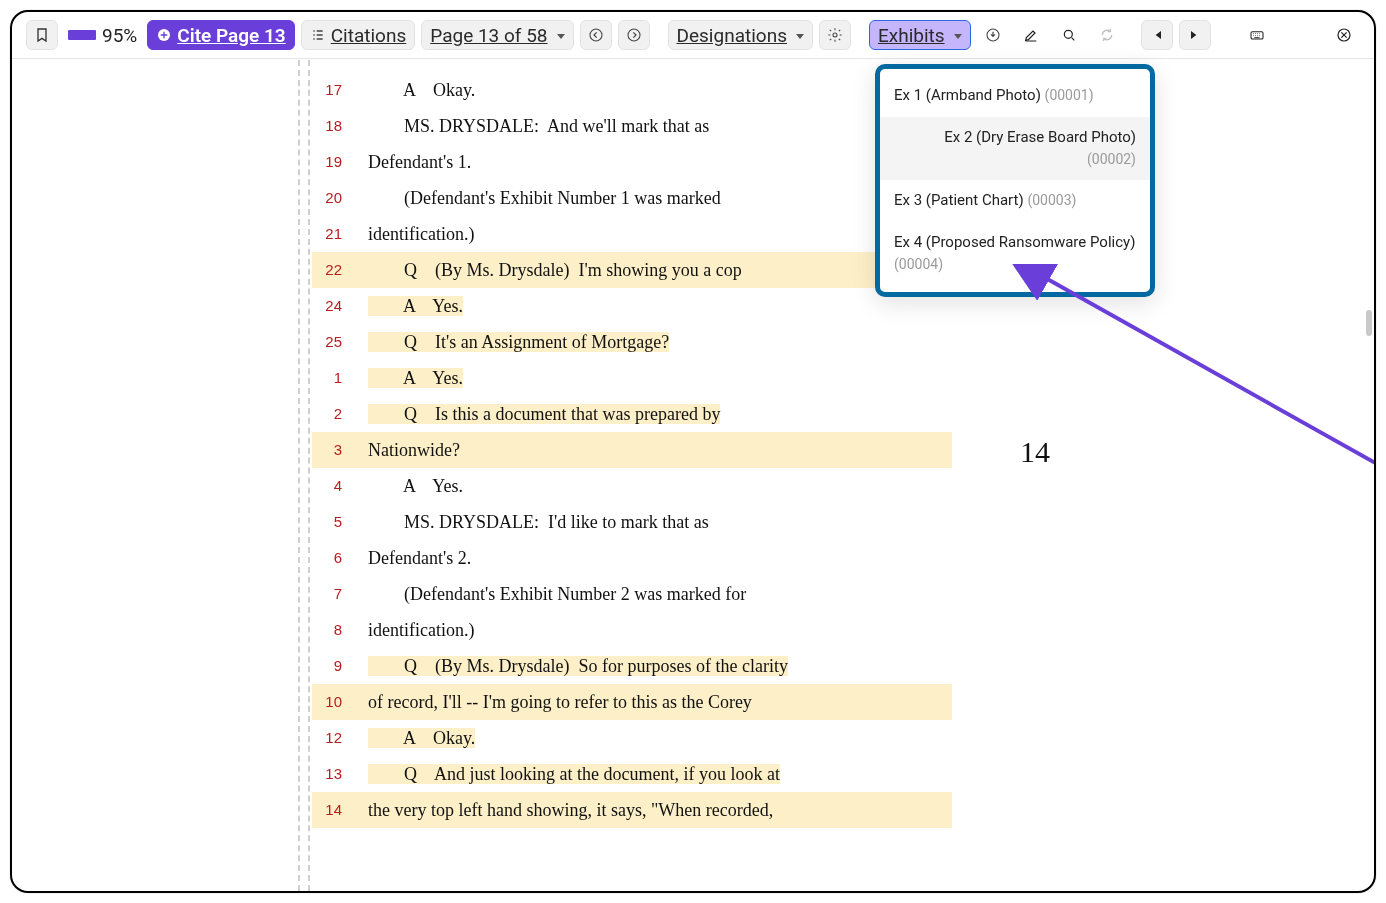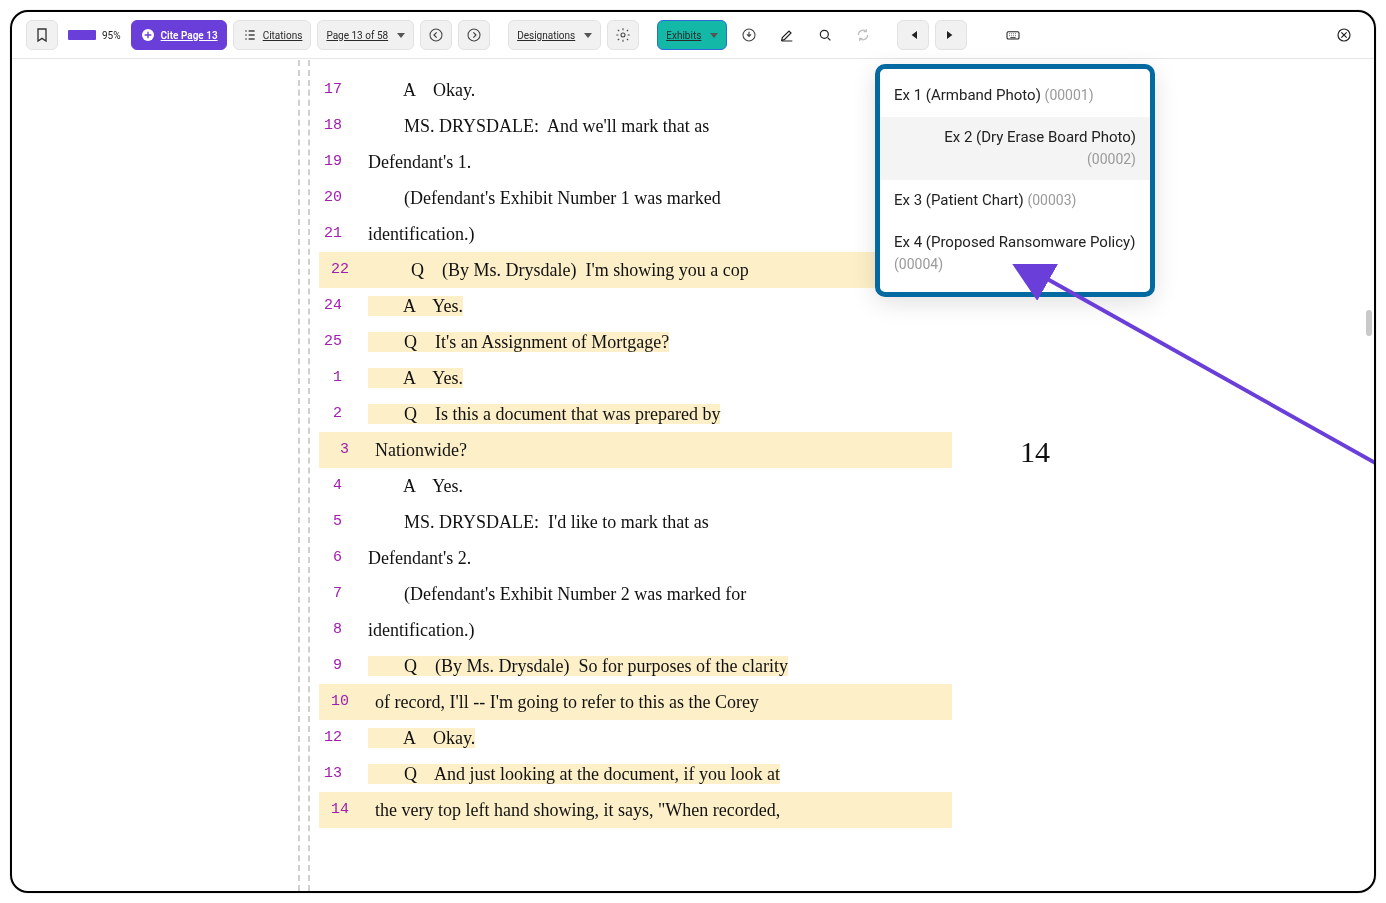--- a/index.html
+++ b/index.html
@@ -20,21 +20,21 @@
     box-shadow: 0 0 0 1px rgba(0,0,0,.05);
     overflow: hidden;
   }
   
   .toolbar {
     display: flex;
     align-items: center;
     gap: 6px;
     padding: 8px 14px;
     border-bottom: 1px solid #e5e5e5;
-    font-size: 10px;
+    font-size: 19px;
     color: #222;
     position: relative;
   }
   .tb-btn {
     display: inline-flex;
     align-items: center;
     justify-content: center;
     height: 30px;
     min-width: 30px;
     padding: 0 8px;
@@ -52,21 +52,21 @@
   .progress-wrap { display: flex; align-items: center; gap: 6px; padding: 0 4px; }
   .progress-bar { width: 28px; height: 10px; background: #6a3fd9; border-radius: 1px; }
   .cite-btn {
     background: #6a3fd9;
     border: 1px solid #6a3fd9;
     color: #fff;
     font-weight: 600;
   }
   .cite-btn svg { fill: #fff; }
   .exhibits-btn {
-    background: #14b8a6;
+    background: #c4b5fd;
     border: 1.5px solid #2b6be0;
   }
   .spacer { width: 6px; }
   .tb-right-close {
     margin-left: auto;
   }
   
   .dropdown {
     position: absolute;
     top: 52px;
@@ -119,31 +119,31 @@
     display: flex;
     font-family: Georgia, "Times New Roman", serif;
     font-size: 18px;
     line-height: 36px;
     color: #111;
   }
   .ln-no {
     width: 46px;
     text-align: right;
     padding-right: 16px;
-    color: #a21caf;
-    font-family: Liberation Mono, monospace;
+    color: #b91c1c;
+    font-family: Liberation Sans, sans-serif;
     font-size: 15px;
     flex-shrink: 0;
   }
   .ln-body {
     flex: 1;
     white-space: pre;
     padding-left: 10px;
   }
-  .hl-full { background: #fdf0c8; margin-left: 7px; }
+  .hl-full { background: #fdf0c8; }
   .hl-text { background: #fdf0c8; }
   .page-num-big {
     position: absolute;
     top: 375px;
     left: 1008px;
     font-family: Georgia, serif;
     font-size: 30px;
     color: #111;
   }
   

